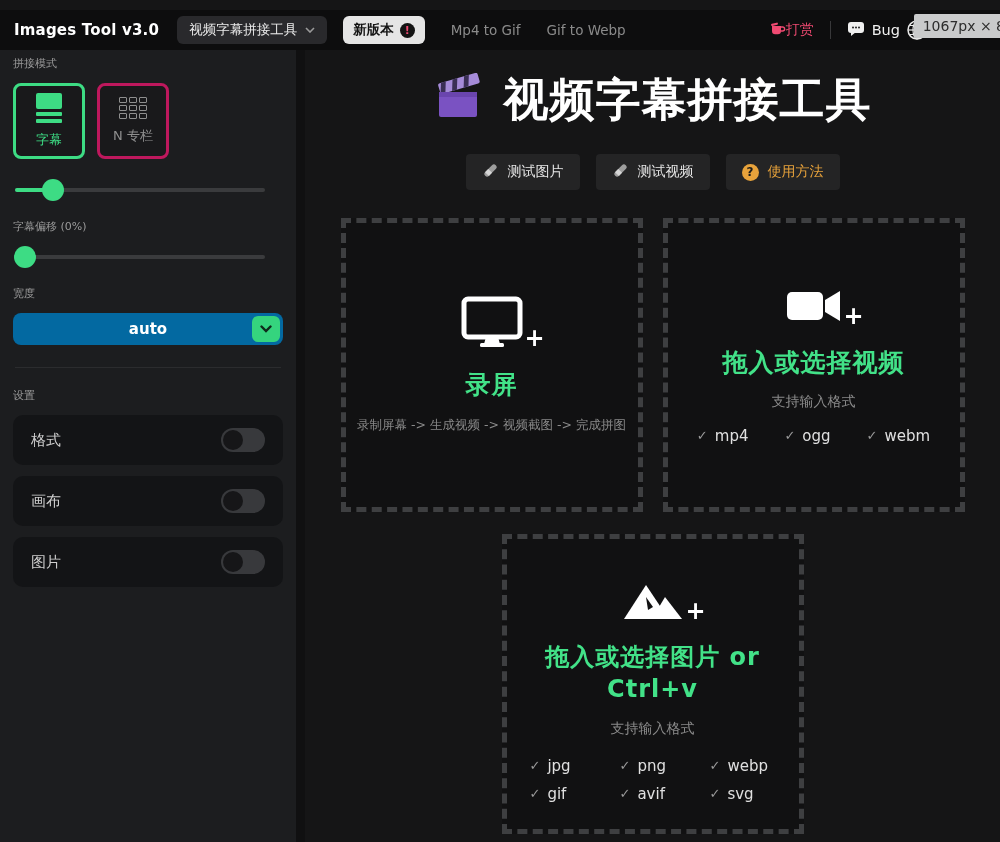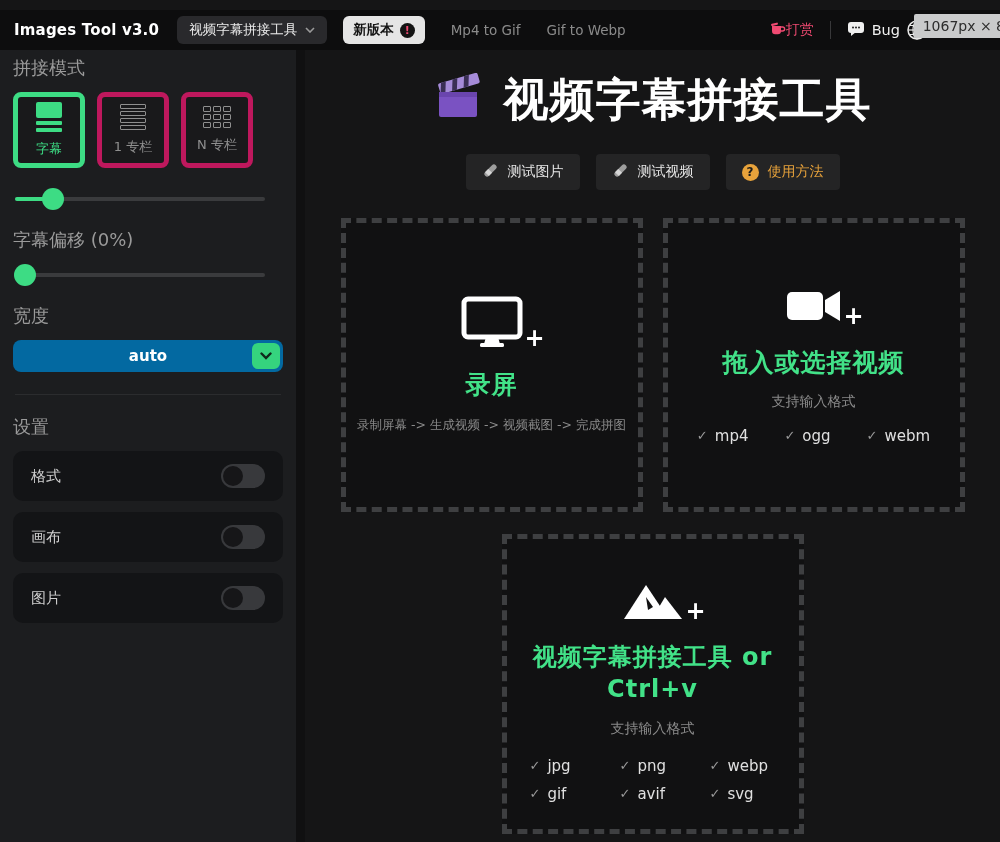--- a/index.html
+++ b/index.html
@@ -49,24 +49,24 @@
     position:absolute; top:40px; left:0; width:296px; bottom:0;
     background:#1c1d1f; padding:16px 13px 0 13px; z-index:5;
   }
   .arcs {
     position:absolute; left:0; top:555px; width:296px; bottom:0; pointer-events:none;
     background:
       linear-gradient(180deg,#1c1d1f 0%, rgba(28,29,31,0) 45%),
       repeating-radial-gradient(circle at 30px -30px,
         rgba(255,255,255,0.045) 0 1px, rgba(28,29,31,0) 1px 13px);
   }
-  .side-label { color:#9a9a9a; font-size:18px; margin-bottom:12px; }
+  .side-label { color:#9a9a9a; font-size:11px; margin-bottom:12px; }
   .modes { display:flex; gap:12px; margin-bottom:20px; }
   .mode-btn {
-    width:72px; height:76px; background:#19191b; border:5px solid #be185d;
+    width:72px; height:76px; background:#19191b; border:3px solid #be185d;
     border-radius:8px; display:flex; flex-direction:column; align-items:center;
     justify-content:center; gap:8px; cursor:pointer;
   }
   .mode-btn .mode-label { font-size:13px; color:#8f8f8f; }
   .mode-btn.selected { border-color:#3ddc84; }
   .mode-btn.selected .mode-label { color:#3ddc84; }
   .icon-subtitle { display:flex; flex-direction:column; gap:3px; align-items:center; }
   .icon-subtitle .blk { width:26px; height:16px; background:#3ddc84; border-radius:2px; }
   .icon-subtitle .bar { width:26px; height:4px; background:#3ddc84; border-radius:1px; }
   .icon-rows { display:flex; flex-direction:column; gap:2px; }
@@ -218,29 +218,20 @@
   <div class="side-label">拼接模式</div>
 
   <div class="modes">
     <div class="mode-btn selected">
       <span class="icon-subtitle">
         <span class="blk"></span>
           <span class="bar"></span>
           <span class="bar"></span>
       </span>
       <span class="mode-label">字幕</span>
-    </div>
-    <div class="mode-btn">
-      <span class="icon-rows">
-        <span class="obar"></span>
-          <span class="obar"></span>
-          <span class="obar"></span>
-          <span class="obar"></span>
-      </span>
-      <span class="mode-label">1 专栏</span>
     </div>
     <div class="mode-btn">
       <span class="icon-grid">
         <span class="cell"></span>
           <span class="cell"></span>
           <span class="cell"></span>
         <span class="cell"></span>
           <span class="cell"></span>
           <span class="cell"></span>
         <span class="cell"></span>
@@ -395,21 +386,21 @@
   <div class="bottom-zone-wrap">
     <div class="dropzone image-zone">
       <span class="dz-icon">
         <svg width="62" height="44" viewBox="0 0 62 44">
           <polygon points="2,42 24,8 40,32 34,42" fill="#ffffff"></polygon>
           <polygon points="30,42 43,20 60,42" fill="#ffffff"></polygon>
           <polygon points="24,20 31,30 26,33" fill="#111112"></polygon>
         </svg>
         <span class="dz-plus">+</span>
       </span>
-      <div class="dz-title">视频字幕拼接工具 or Ctrl+v</div>
+      <div class="dz-title">拖入或选择图片 or Ctrl+v</div>
       <div class="dz-formats-label">支持输入格式</div>
       <div class="fmt-grid">
         <span class="fmt">
           <span class="chk">✓</span>
           <span>jpg</span>
         </span>
         <span class="fmt">
           <span class="chk">✓</span>
           <span>png</span>
         </span>

